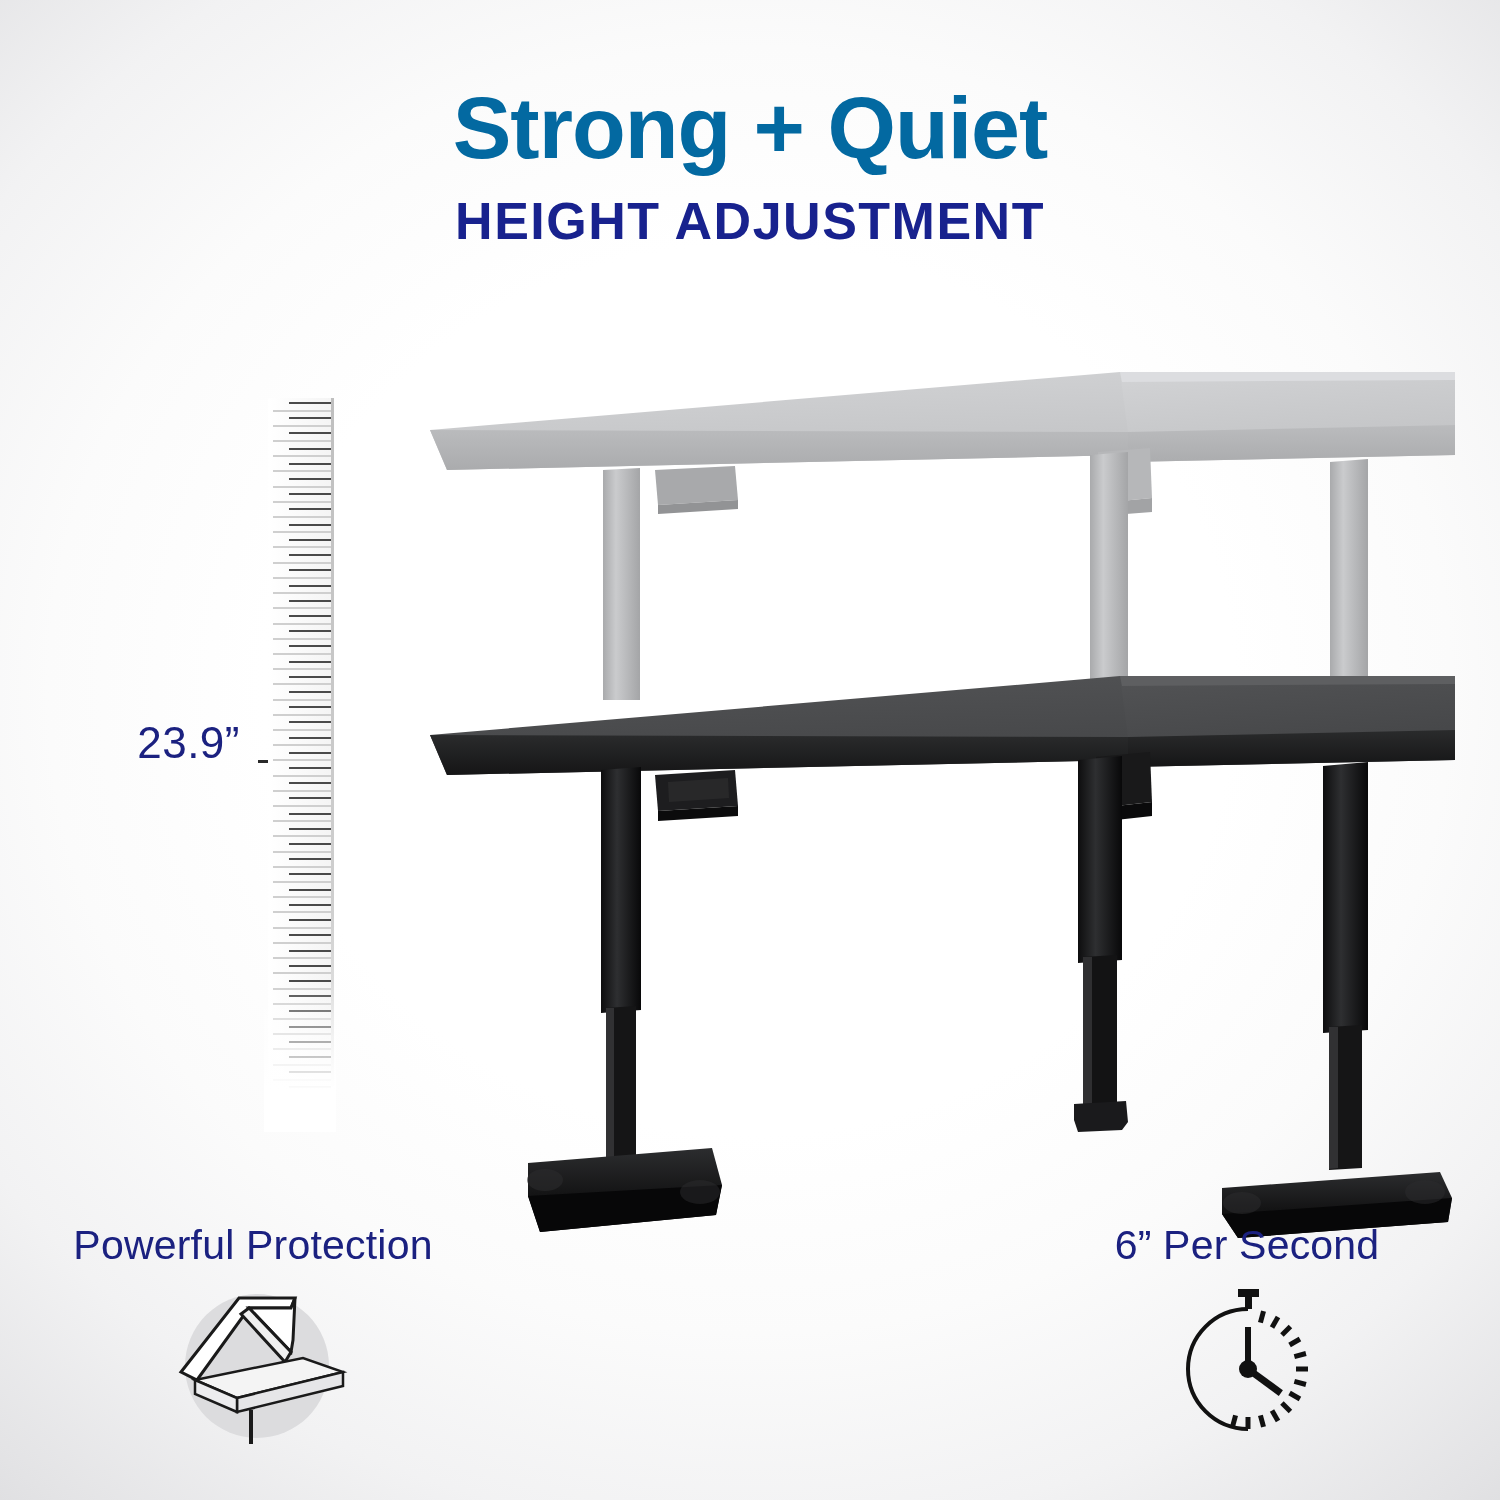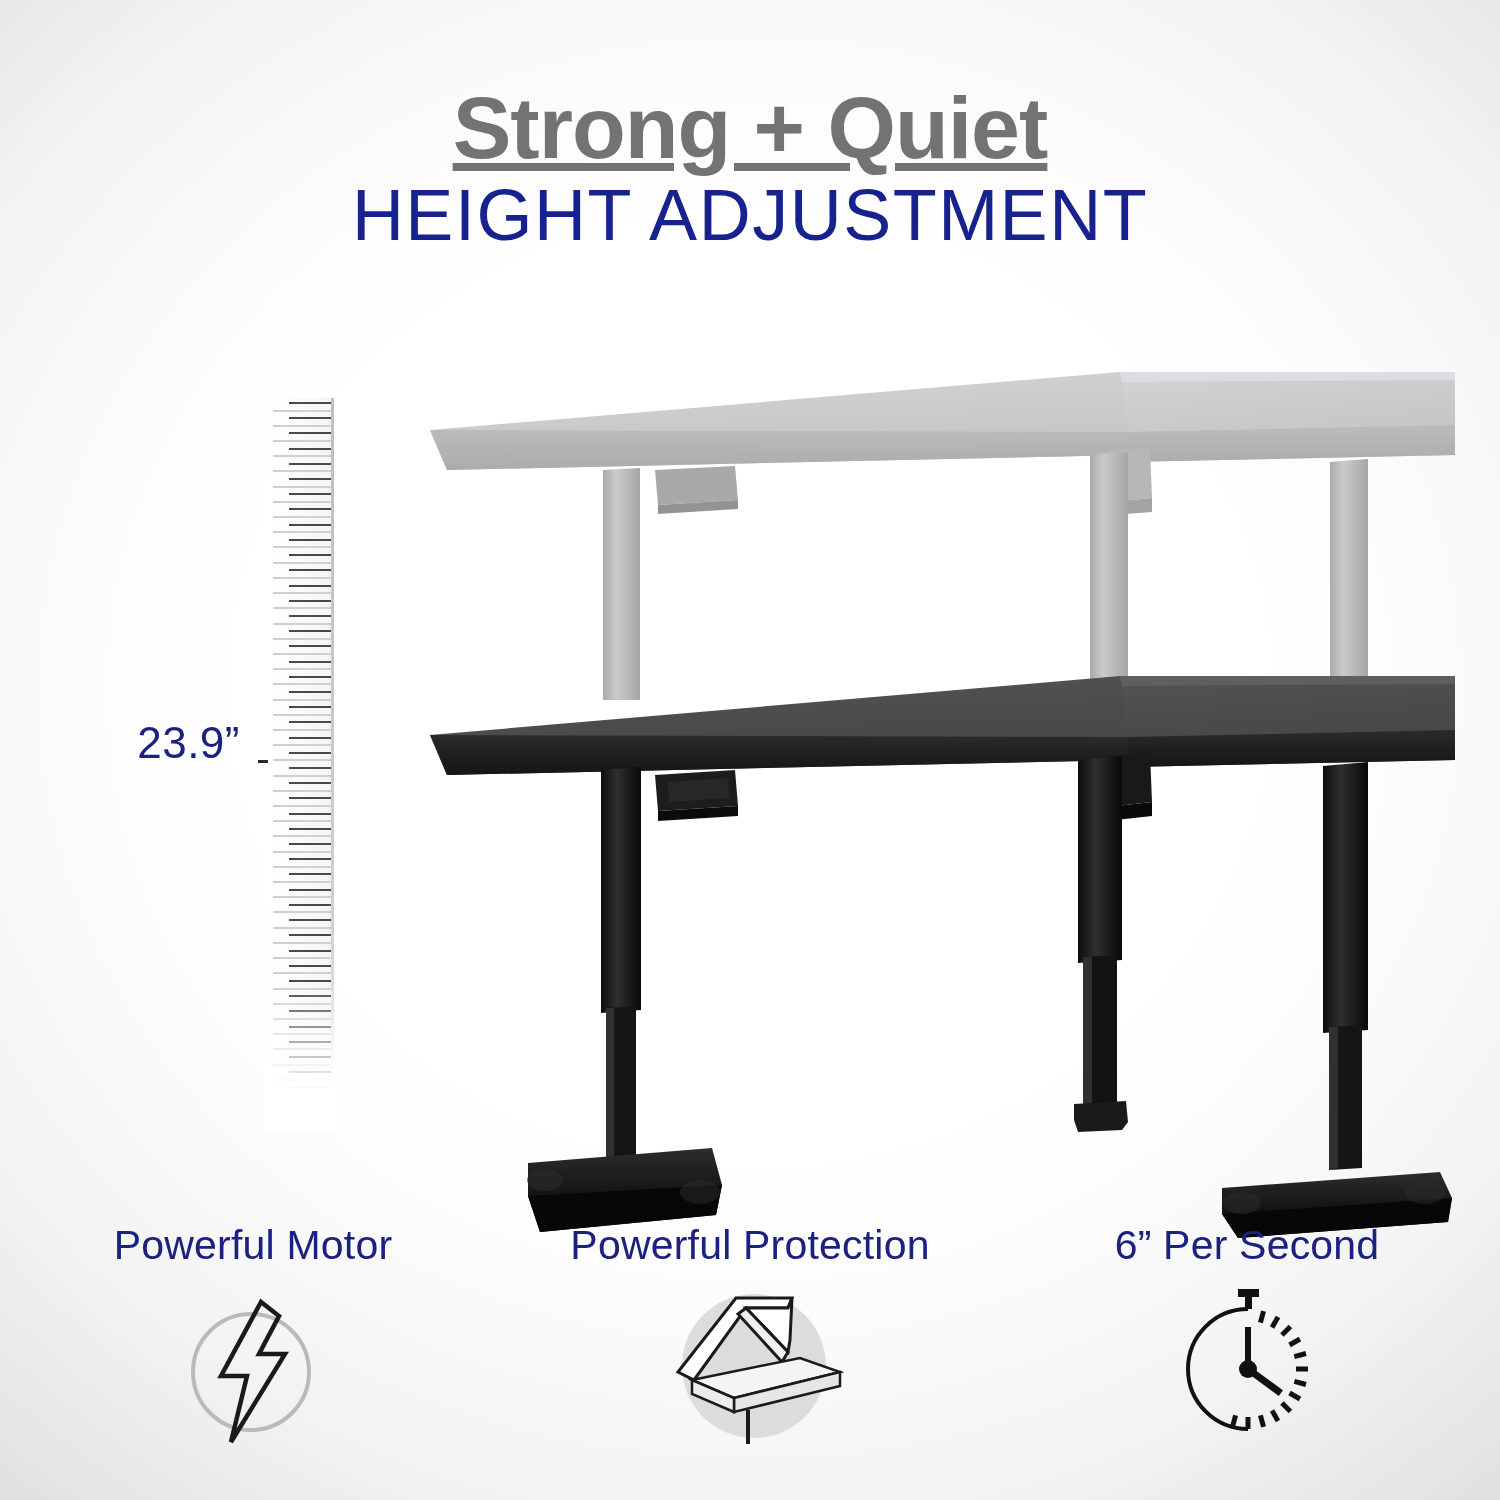--- a/index.html
+++ b/index.html
@@ -13,25 +13,25 @@
   }
   #stage{ position:absolute; inset:0; }
 
   
   .headline{
     position:absolute; left:0; right:0; top:82px; text-align:center;
     color:#181C8E;
   }
   .headline .l1{
     display:block; font-size:88px; font-weight:700; letter-spacing:-1px;
-    line-height:1.05; color:#737373;text-decoration:underline;
+    line-height:1.05; color:#0369a1;
   }
   .headline .l2{
-    display:block; font-size:72px; font-weight:400; letter-spacing:1.5px;
-    line-height:1.15; color:#18228E; margin-top:0;
+    display:block; font-size:52px; font-weight:700; letter-spacing:1.5px;
+    line-height:1.15; color:#18228E; margin-top:18px;
   }
 
   
   .ruler-wrap{ position:absolute; left:268px; top:398px; width:66px; height:730px; }
   .ruler-bg{
     position:absolute; inset:0;
     background:linear-gradient(90deg,#ffffff 0%, #fafafa 45%, #f4f4f4 100%);
     -webkit-mask-image:linear-gradient(180deg,#000 0%,#000 86%,transparent 100%);
             mask-image:linear-gradient(180deg,#000 0%,#000 86%,transparent 100%);
   }
@@ -293,29 +293,20 @@
         <div class="tick minor" style="top: 711.188px; width: 58px; background: rgb(207, 207, 207);"></div>
         <div class="tick" style="top: 718.792px; width: 42px; background: rgb(74, 74, 74);"></div>
         <div class="tick minor" style="top: 726.396px; width: 58px; background: rgb(207, 207, 207);"></div>
       </div>
     <div class="ruler-edge"></div>
     <div class="ruler-fade"></div>
   </div>
 
   <div class="features">
 
-    <div class="feature">
-      <div class="f-label">Powerful Motor</div>
-      <div class="f-icon">
-        <svg width="160" height="170" viewBox="0 0 160 170">
-          <circle cx="78" cy="88" r="58" fill="none" stroke="#b9babc" stroke-width="4"></circle>
-          <path d="M88,18 L48,92 L74,92 L58,158 L112,70 L86,70 L106,32 Z" fill="none" stroke="#1a1a1a" stroke-width="4.5" stroke-linejoin="miter"></path>
-        </svg>
-      </div>
-    </div>
 
     <div class="feature">
       <div class="f-label">Powerful Protection</div>
       <div class="f-icon">
         <svg width="200" height="170" viewBox="0 0 200 170">
           <circle cx="104" cy="82" r="72" fill="#dcdcde"></circle>
 
           <path d="M28,88 L86,14 L142,14 L138,24 L96,24 L44,96 Z" fill="#ffffff" stroke="#1a1a1a" stroke-width="3"></path>
           <path d="M142,14 L138,24 L96,24 L138,68 L140,56 Z" fill="#ffffff" stroke="#1a1a1a" stroke-width="3"></path>
           <path d="M96,24 L138,68 L132,78 L88,30 Z" fill="#f0f0f0" stroke="#1a1a1a" stroke-width="3"></path>

